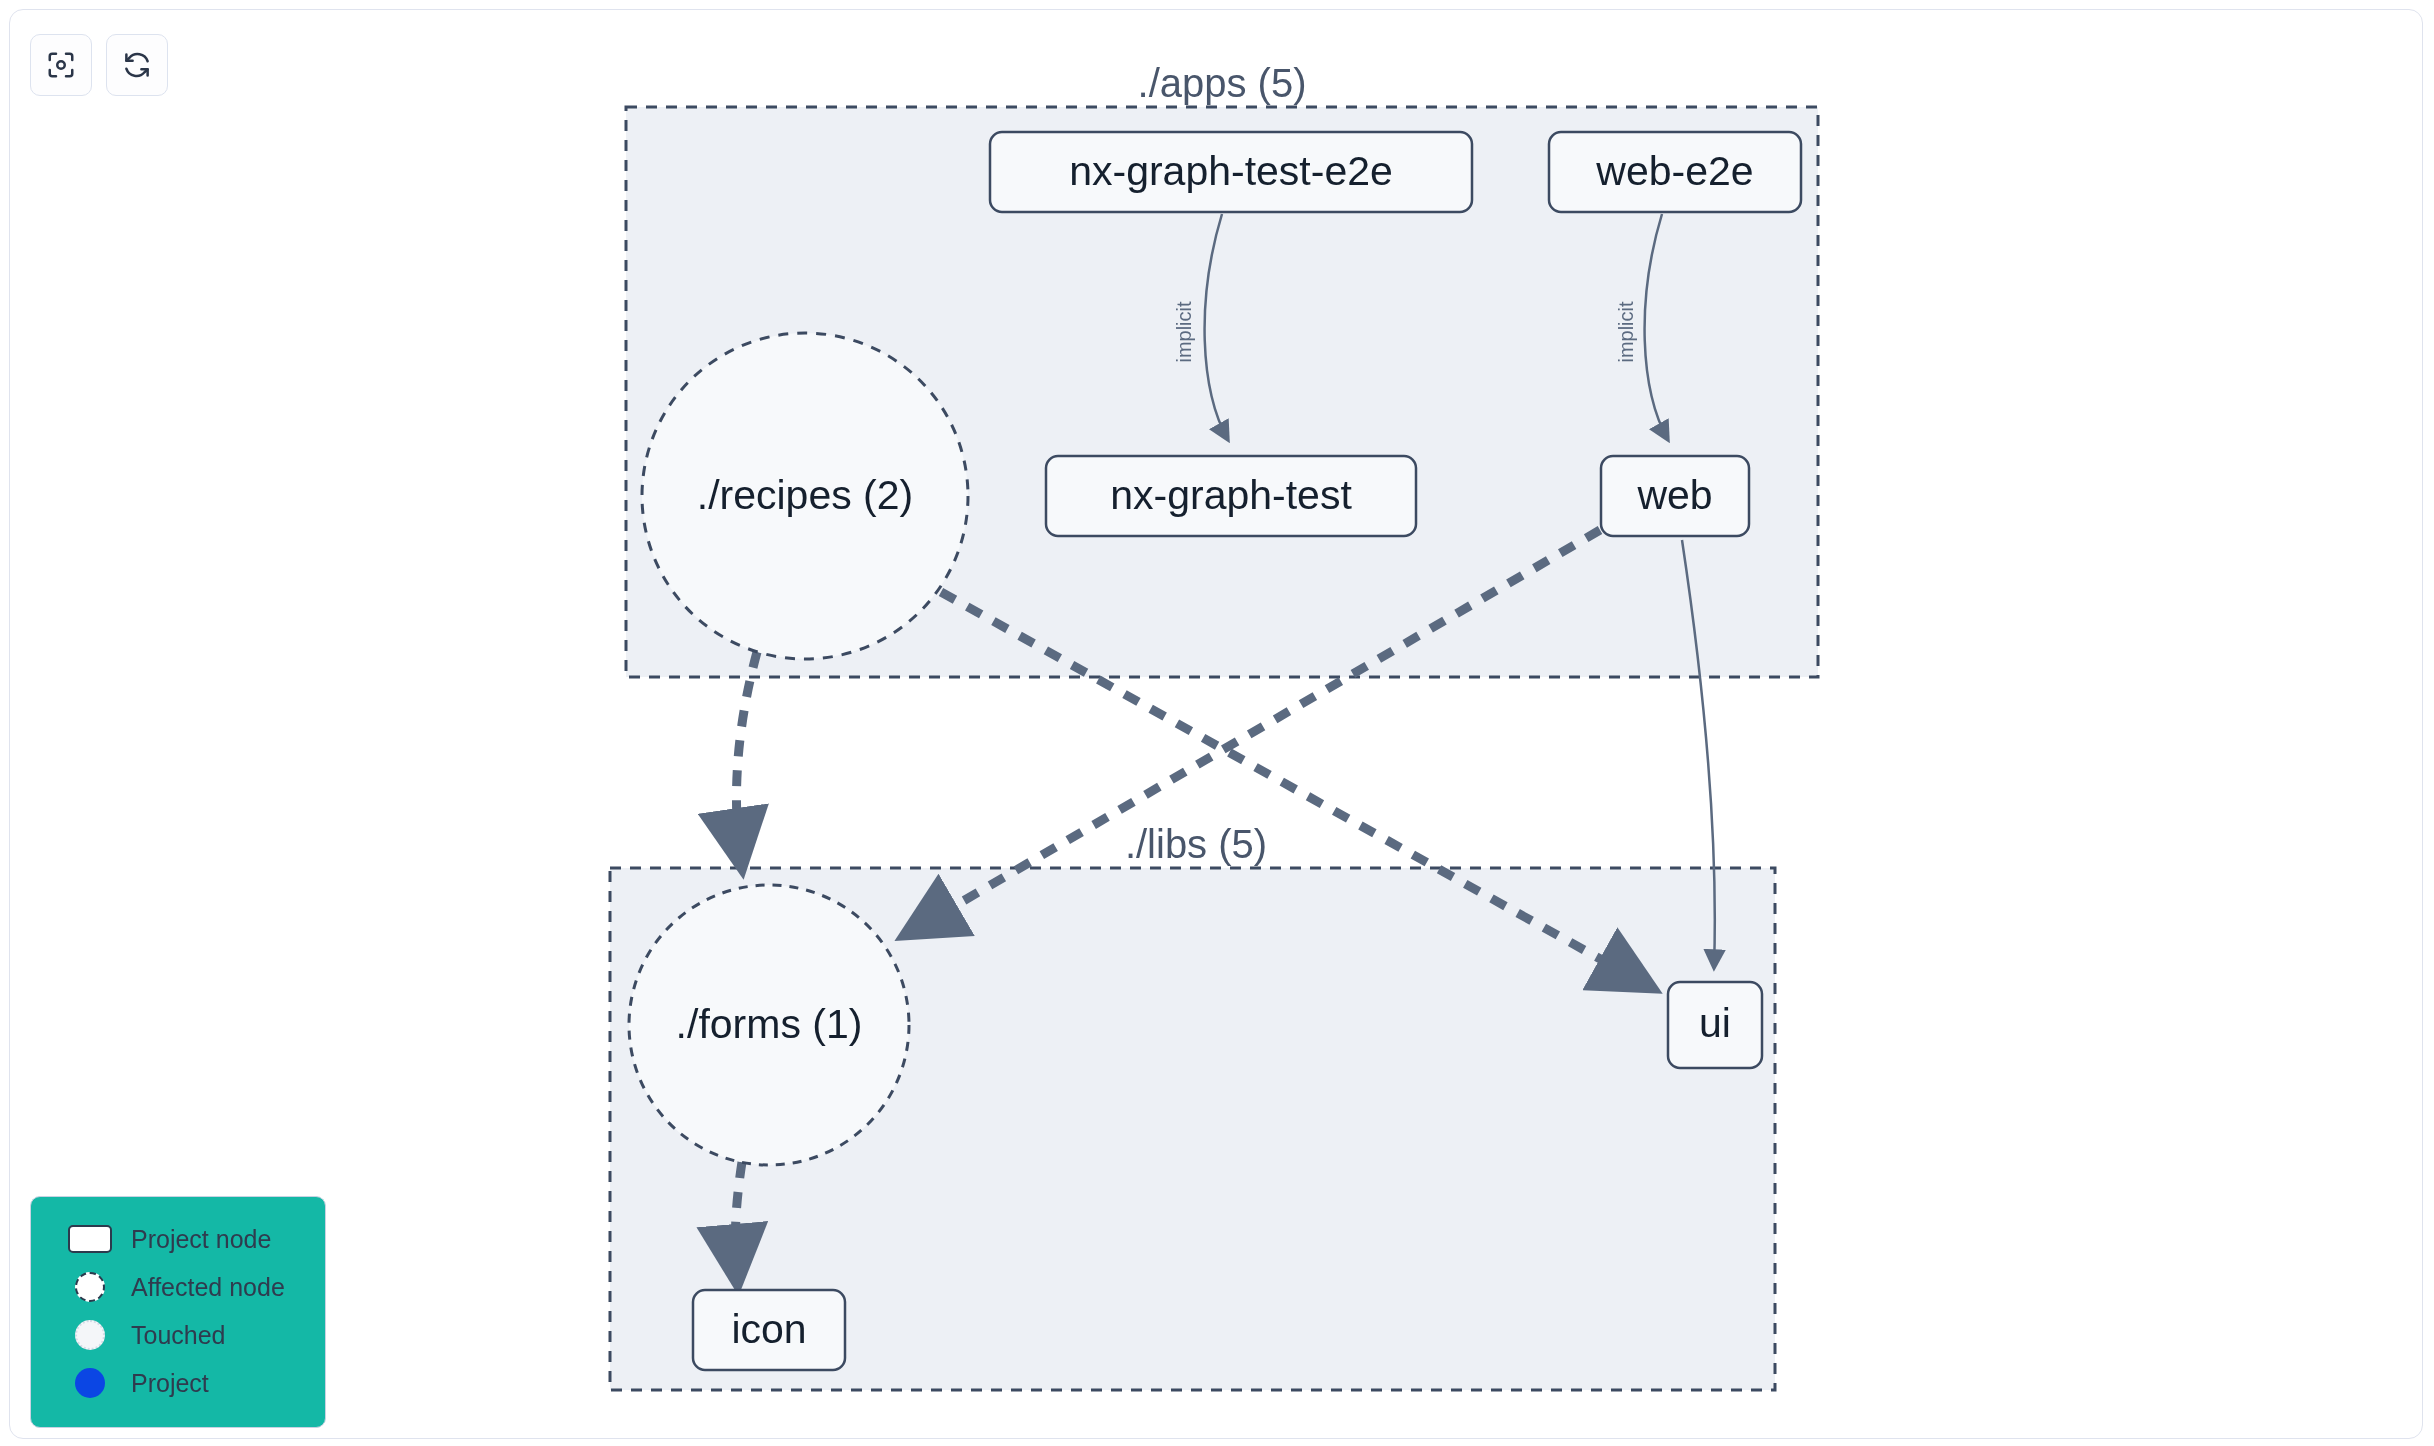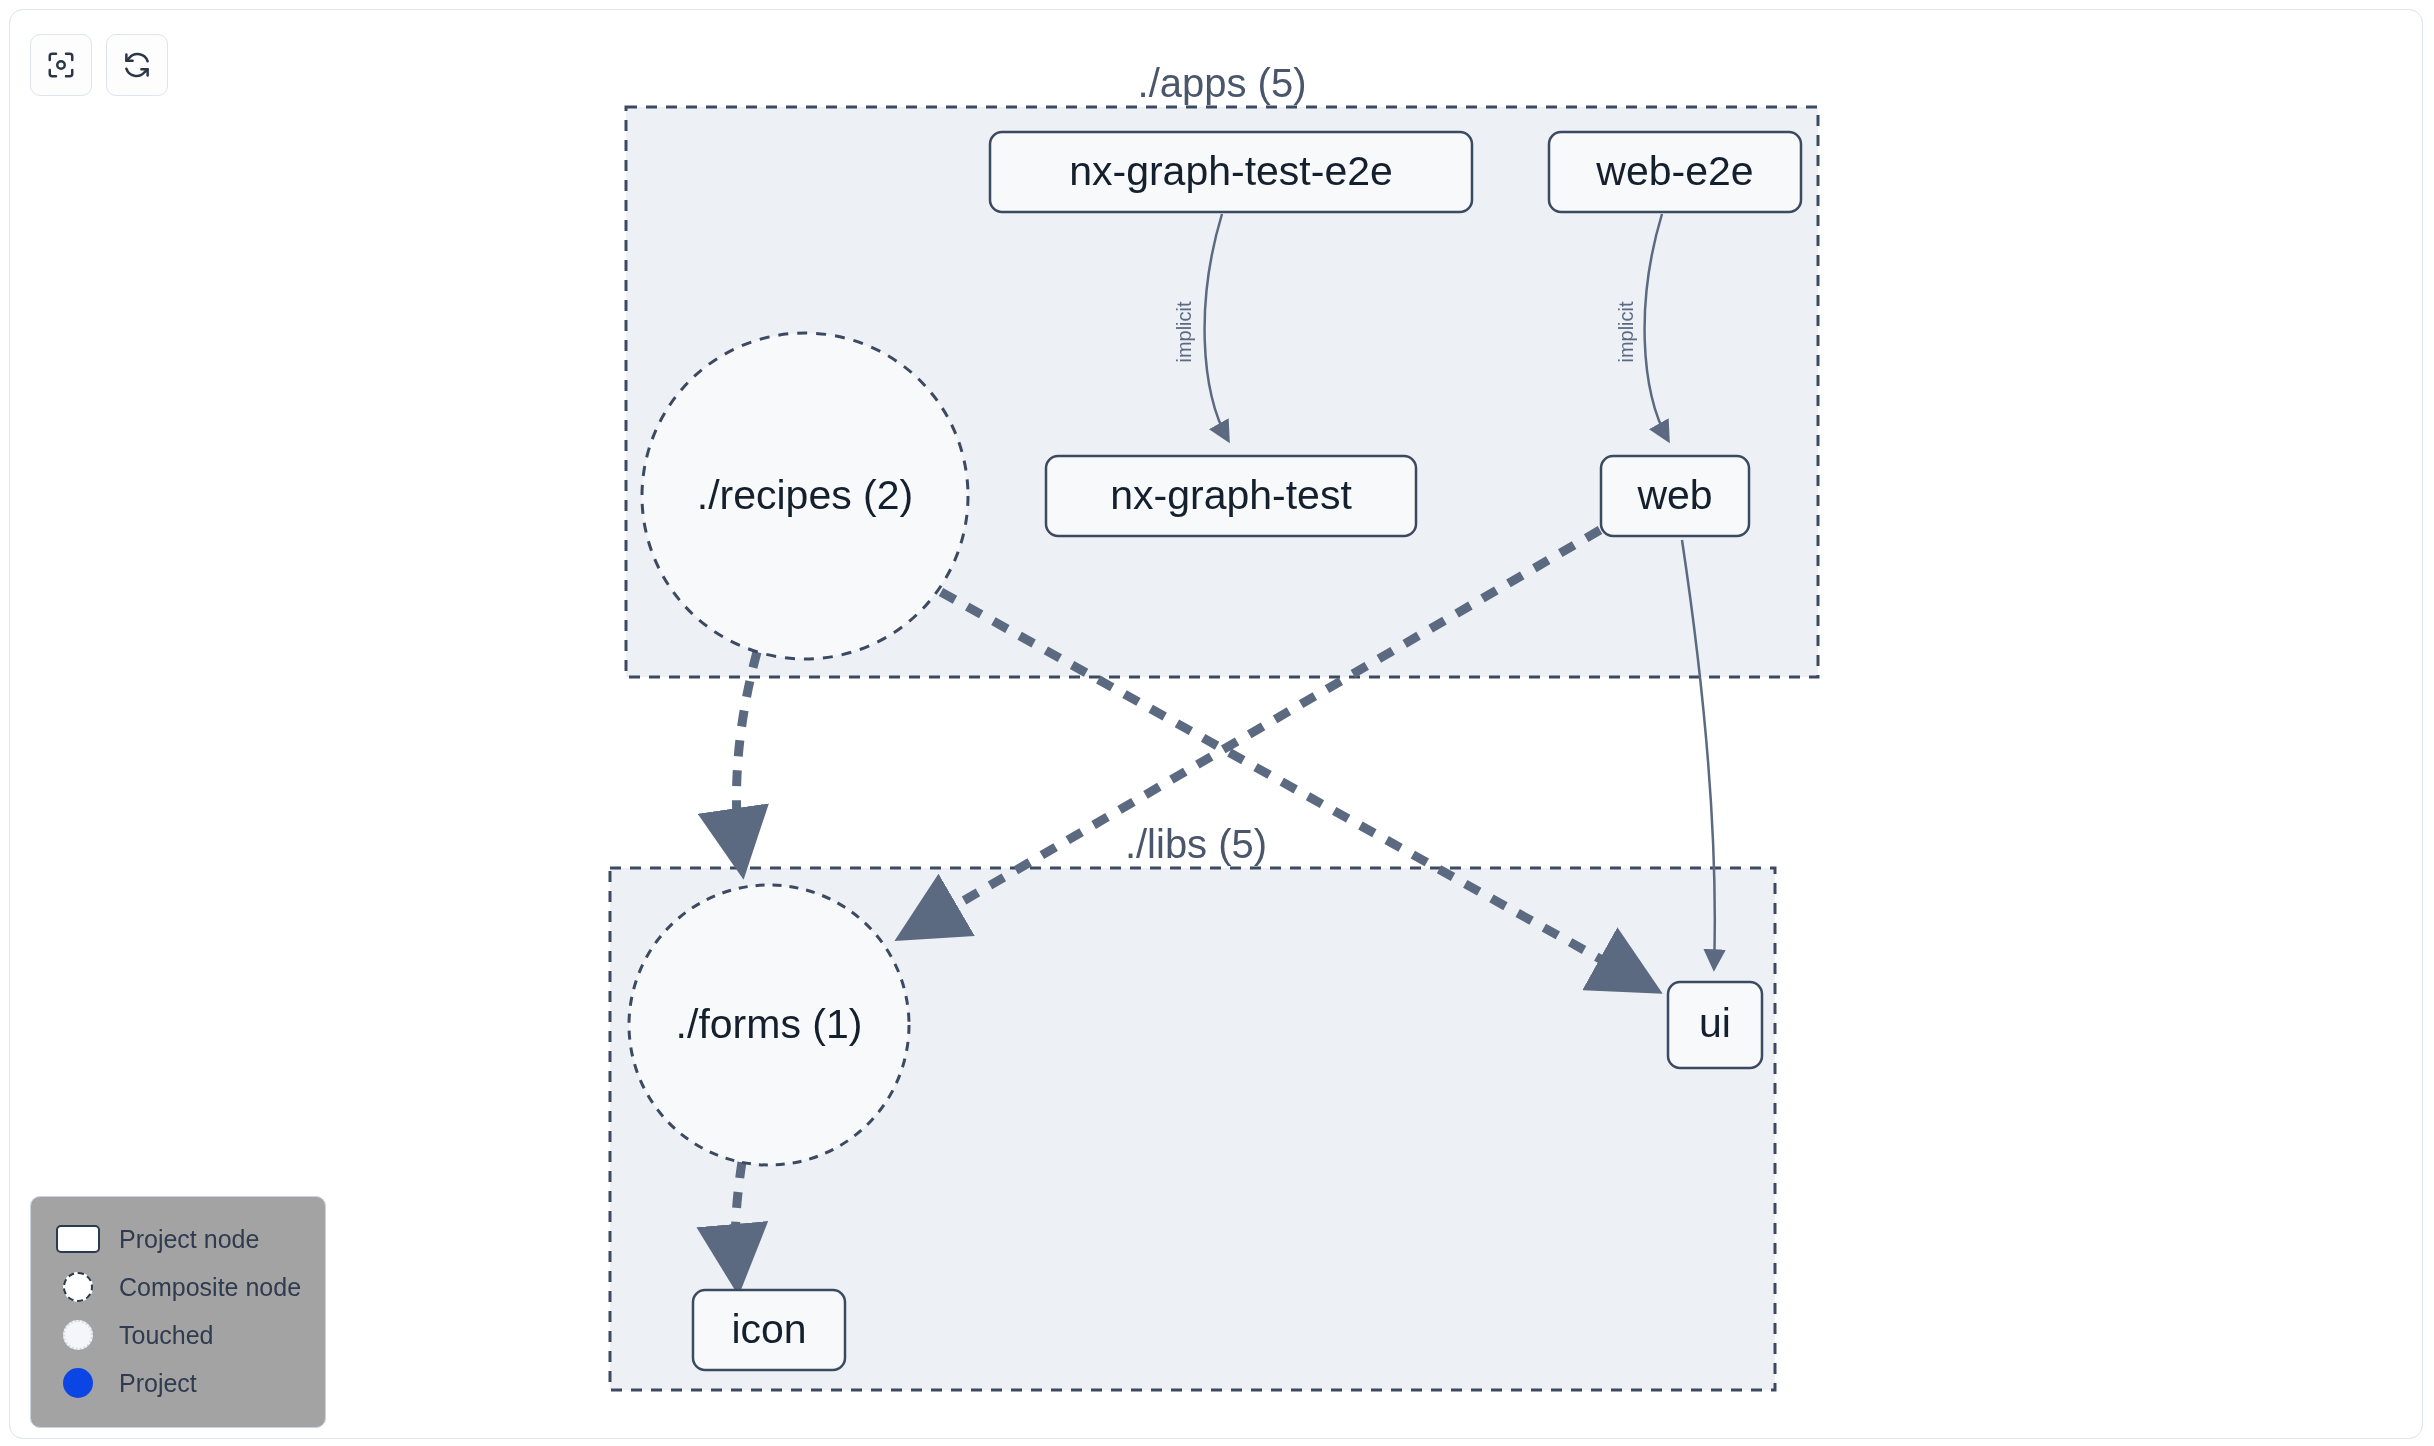--- a/index.html
+++ b/index.html
@@ -95,22 +95,22 @@
   }
 
   
   .legend {
     position: absolute;
     left: 30px;
     top: 1196px;
     width: 296px;
     border: 1.5px solid #c9d2e2;
     border-radius: 10px;
-    background: #a3a3a3;
-    padding: 18px 20px 20px 20px;
+    background: #14b8a6;
+    padding: 18px 20px 20px 32px;
     box-sizing: border-box;
     z-index: 30;
     text-align: center;
   }
   .legend-row {
     display: flex;
     align-items: center;
     height: 48px;
   }
   .legend-swatch {
@@ -286,21 +286,21 @@
     <div class="legend-row">
       <span class="legend-swatch">
           <span class="sw-rect"></span>
         </span>
       <span class="legend-text">Project node</span>
     </div>
     <div class="legend-row">
       <span class="legend-swatch">
           <span class="sw-dashcircle"></span>
         </span>
-      <span class="legend-text">Composite node</span>
+      <span class="legend-text">Affected node</span>
     </div>
     <div class="legend-row">
       <span class="legend-swatch">
           <span class="sw-affected"></span>
         </span>
       <span class="legend-text">Touched</span>
     </div>
     <div class="legend-row">
       <span class="legend-swatch">
           <span class="sw-touched"></span>

